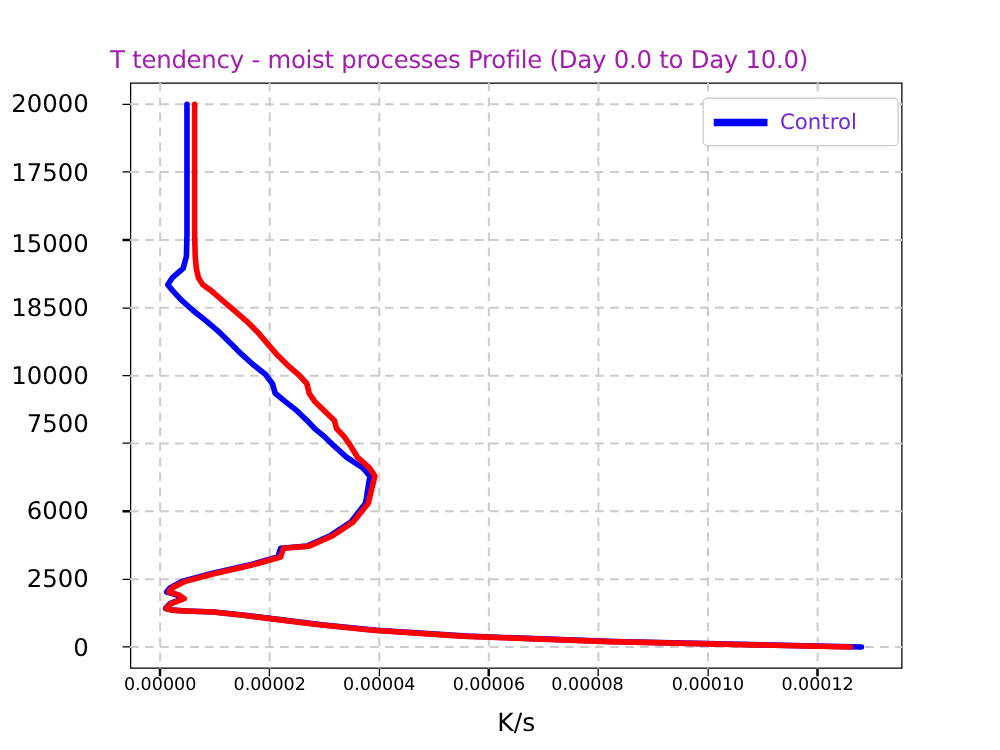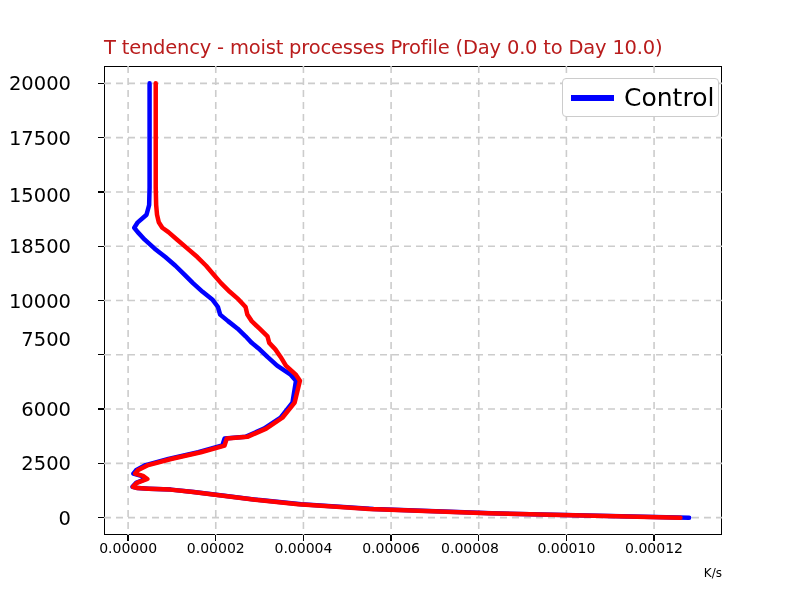--- a/index.html
+++ b/index.html
@@ -19,38 +19,38 @@
     position: absolute;
     left: 0; top: 0;
     width: 800px;
     height: 600px;
     background: #ffffff;
   }
 
   
   #chart-title {
     position: absolute;
-    left: 104px;
+    left: 88px;
     top: 36px;
     width: 660px;
     text-align: left;
     font-size: 19.5px;
-    color: #b91c1c;
+    color: #a21caf;
     white-space: nowrap;
     letter-spacing: -0.2px;
   }
 
   
   #xlabel {
     position: absolute;
     left: 104px;
     top: 566px;
     width: 618px;
-    text-align: right;
-    font-size: 12px;
+    text-align: center;
+    font-size: 20px;
     color: #000000;
   }
 
   
   #plot-frame {
     position: absolute;
     left: 104px;
     top: 66px;
     width: 618px;
     height: 469px;
@@ -117,22 +117,22 @@
     align-items: center;
     height: 25px;
   }
   .legend-swatch {
     width: 43px;
     height: 6px;
     margin-right: 10px;
     flex: none;
   }
   .legend-text {
-    font-size: 25px;
-    color: #000000;
+    font-size: 17px;
+    color: #6d28d9;
     white-space: nowrap;
   }
 </style>
 </head>
 <body>
 
 <div id="figure">
 
   <div id="chart-title">T tendency - moist processes Profile (Day 0.0 to Day 10.0)</div>
 

